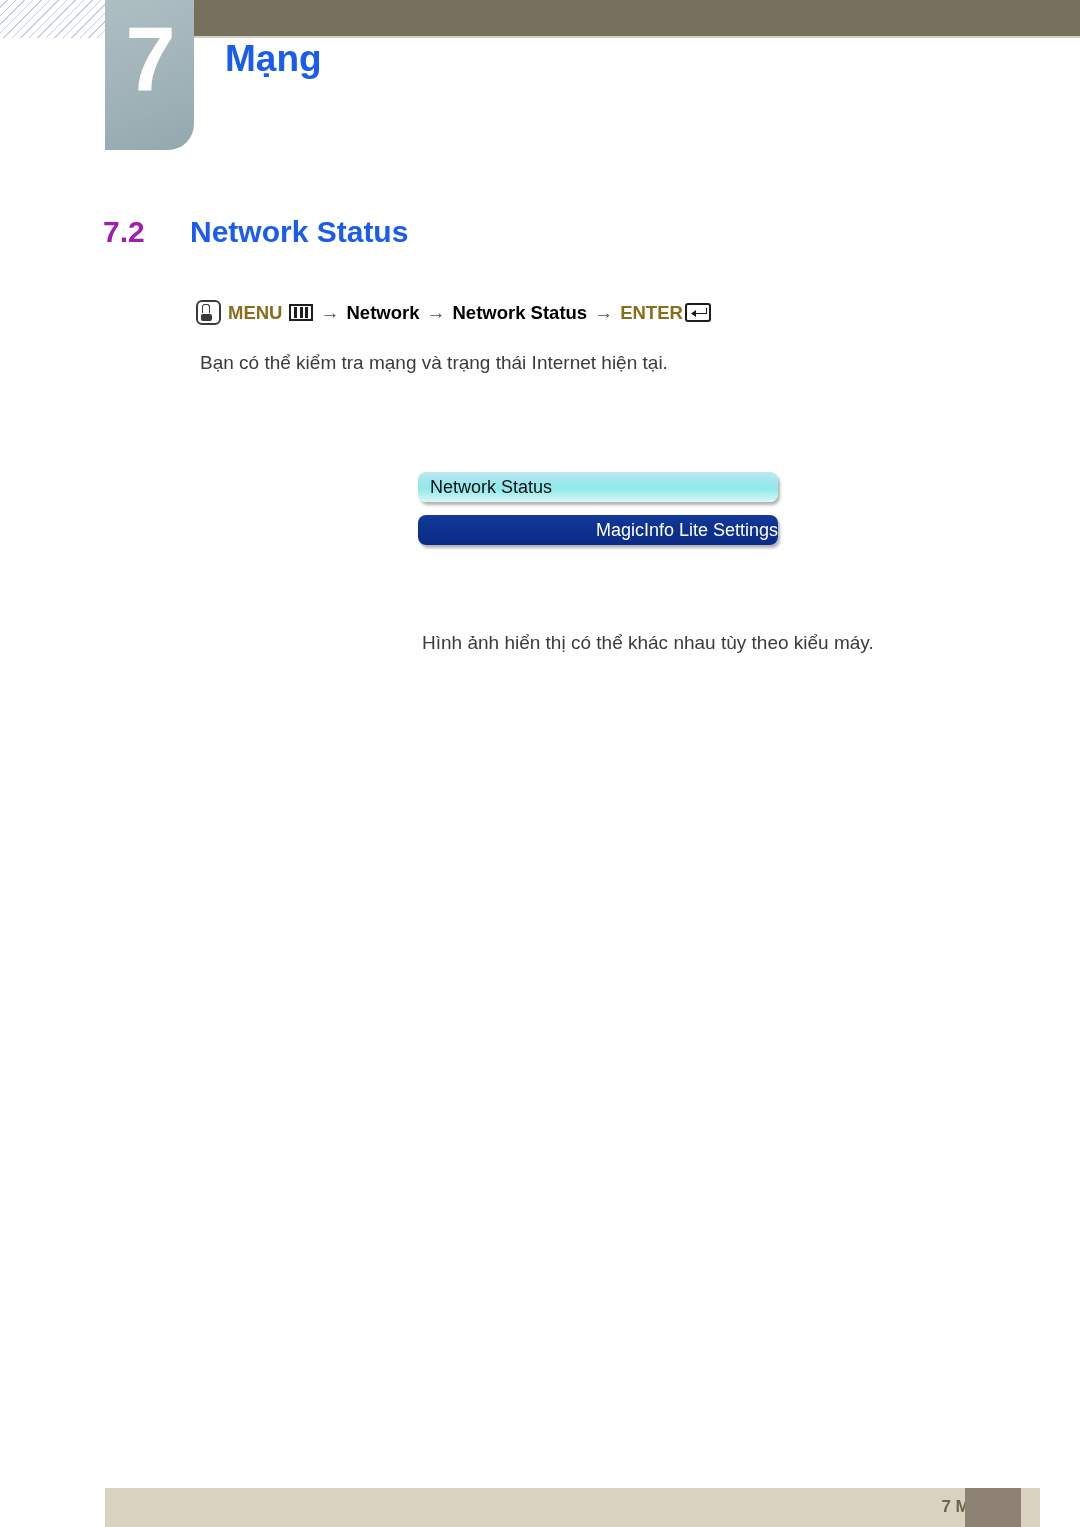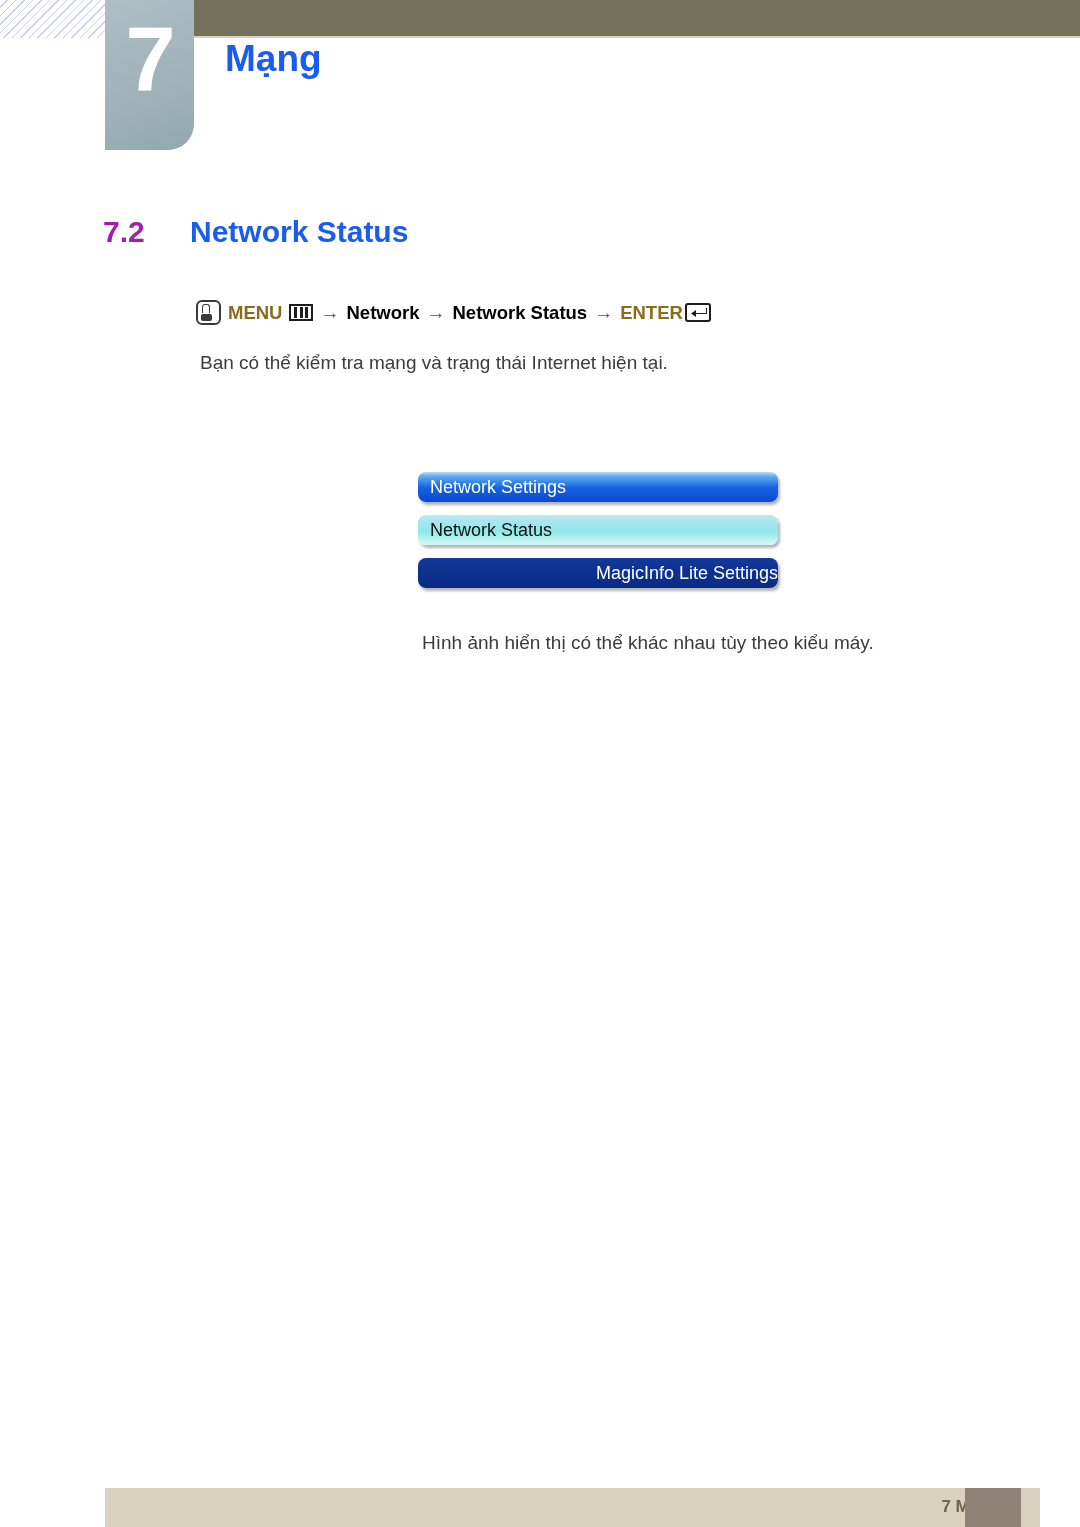--- a/index.html
+++ b/index.html
@@ -318,23 +318,20 @@
   <span class="icon-enterkey">
     <svg width="19" height="13" viewBox="0 0 19 13">
       <path d="M17 1 V7 H6 V10 L1 6.5 L6 3 V6 H16 V1 Z" fill="#1d1d1d"></path>
     </svg>
   </span>
 </div>
 
 <div class="body-text intro-text">Bạn có thể kiểm tra mạng và trạng thái Internet hiện tại.</div>
 
 <div class="osd">
-  <div class="osd-row normal">
-    <span>Network Settings</span>
-  </div>
   <div class="osd-row selected">
     <span>Network Status</span>
   </div>
   <div class="osd-row dark">
     <span>MagicInfo Lite Settings</span>
   </div>
 </div>
 
 <div class="body-text caption-text">Hình ảnh hiển thị có thể khác nhau tùy theo kiểu máy.</div>
 

